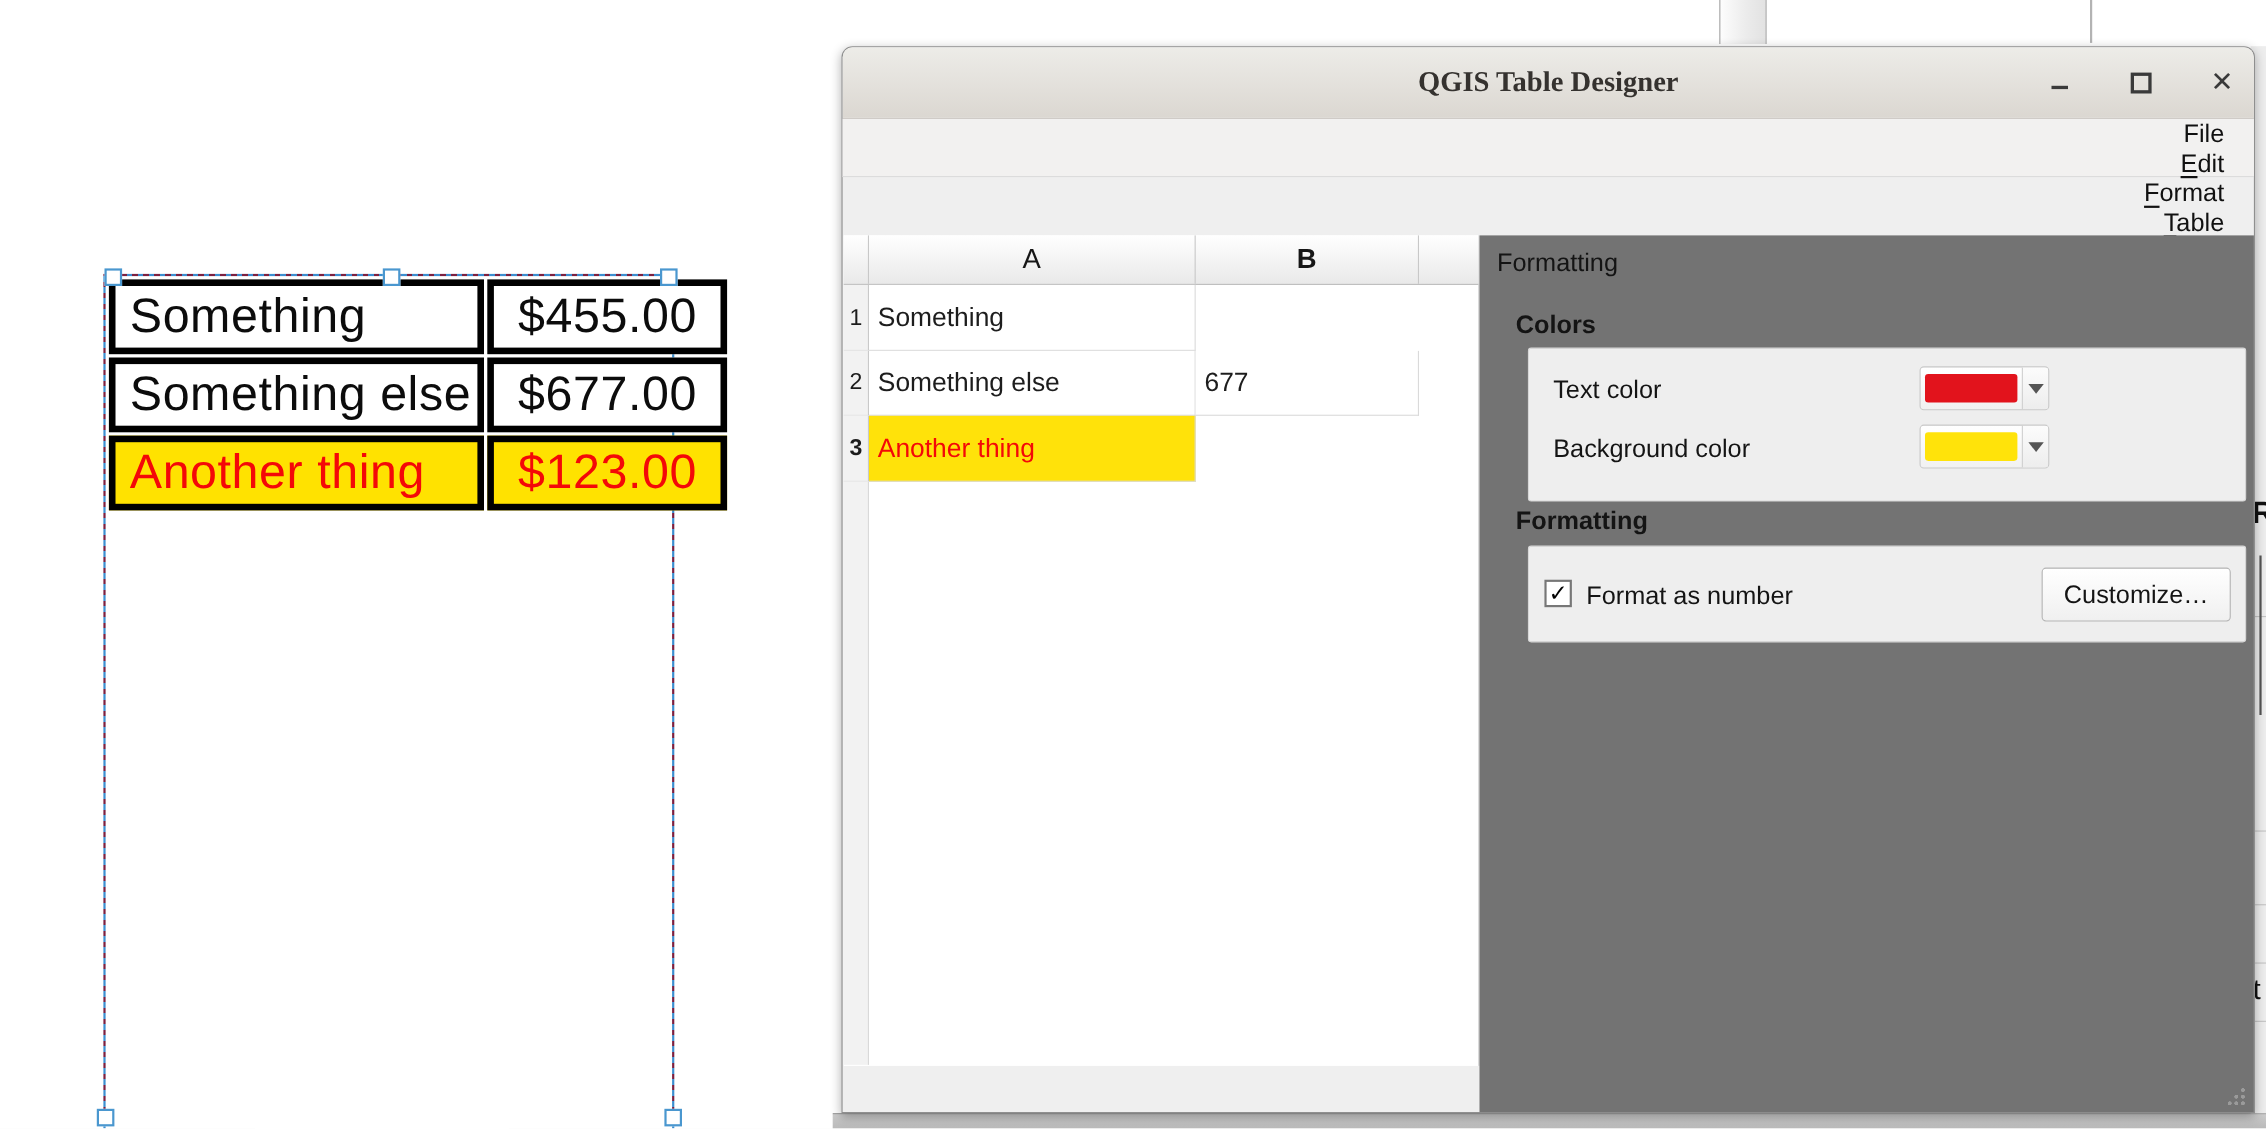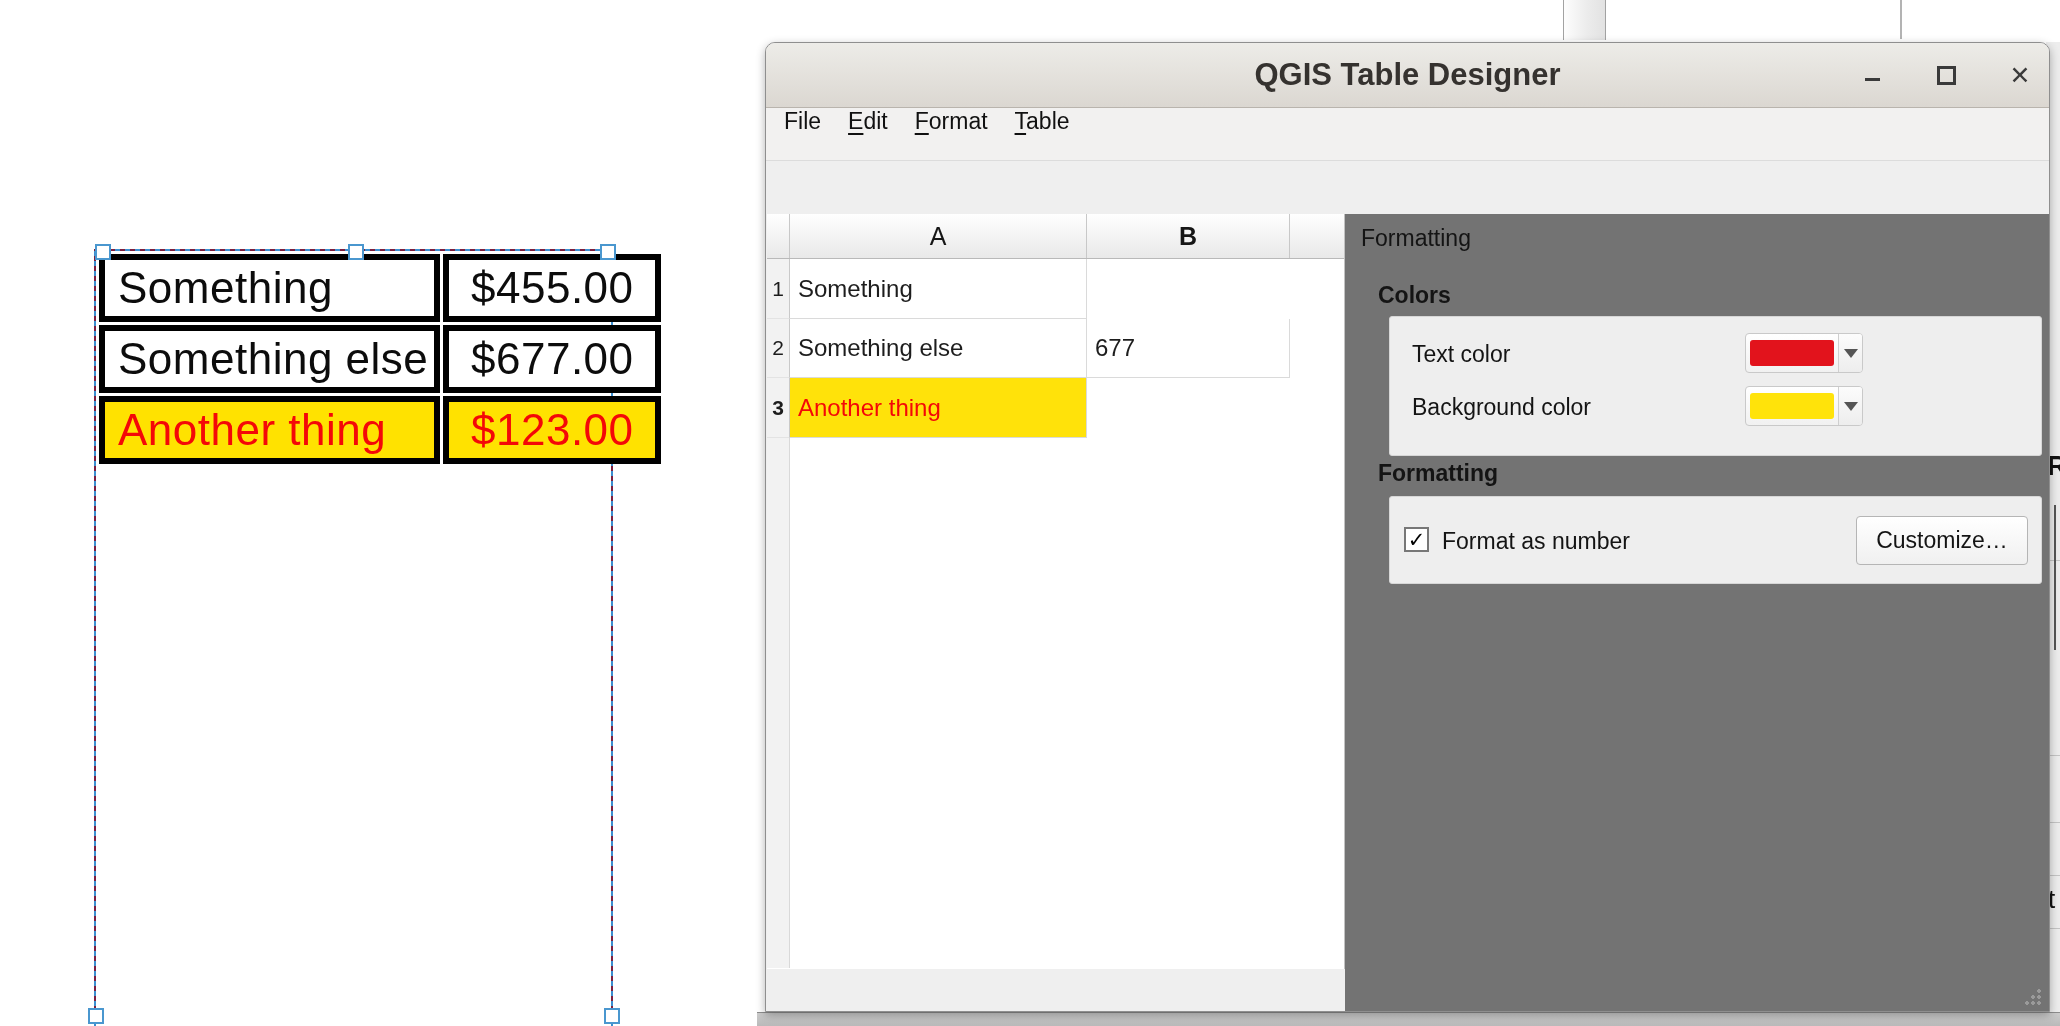--- a/index.html
+++ b/index.html
@@ -35,29 +35,29 @@
   .canvas-table tr.hl td{background:var(--hl-bg,#ffe200);color:var(--hl-fg,#f40808);}
 
   
   .dialog{position:absolute;left:765px;top:42px;width:1285px;height:970px;z-index:5;
     background:#efefef;border:1px solid #8f8f8f;border-radius:10px 10px 0 0;
     box-shadow:0 3px 10px rgba(0,0,0,.3);box-sizing:border-box;}
 
   .titlebar{position:relative;height:64px;border-radius:9px 9px 0 0;
     background:linear-gradient(#edece8,#dbd7d1);border-bottom:1px solid #b9b4ad;}
   .title-text{position:absolute;left:0;right:0;top:0;height:64px;line-height:64px;
-    text-align:center;font-size:31px;font-weight:bold;color:#35322f;}
+    text-align:center;font-size:26px;font-weight:bold;color:#35322f;font-family:Liberation Serif, serif;}
   .win-controls{position:absolute;right:18px;top:0;height:64px;display:flex;align-items:center;gap:52px;}
   .wc{width:22px;height:22px;display:flex;align-items:center;justify-content:center;cursor:default;}
   .glyph-min{width:15px;height:3px;background:#3a3a3a;margin-top:8px;}
   .glyph-max{width:13px;height:13px;border:3px solid #3a3a3a;}
   .glyph-close{font-size:25px;font-weight:bold;color:#3a3a3a;line-height:1;}
 
   .menubar{height:52px;background:#f2f1f0;border-bottom:1px solid #dcdcdc;
-    display:flex;align-items:flex-start;padding-left:18px;}
+    display:flex;align-items:flex-end;padding-left:18px;flex-direction:column;}
   .menu-item{font-size:23px;color:#111;margin-right:27px;cursor:default;}
   .menu-item .mn{text-decoration:underline;text-underline-offset:4px;}
 
   .toolbar{height:54px;background:linear-gradient(#fbfbfb,#efefef);
     border-bottom:1px solid #c3c3c3;display:flex;align-items:center;}
   .tb-handle{width:5px;height:32px;border-left:2px dotted #b8b8b8;border-right:2px dotted #b8b8b8;
     margin:0 14px 0 6px;}
   .tb-item{font-size:23px;color:#141414;margin:0 18px;white-space:nowrap;cursor:default;}
   .tb-sep{width:2px;height:32px;background:#d4d4d4;margin:0 6px;}
 

